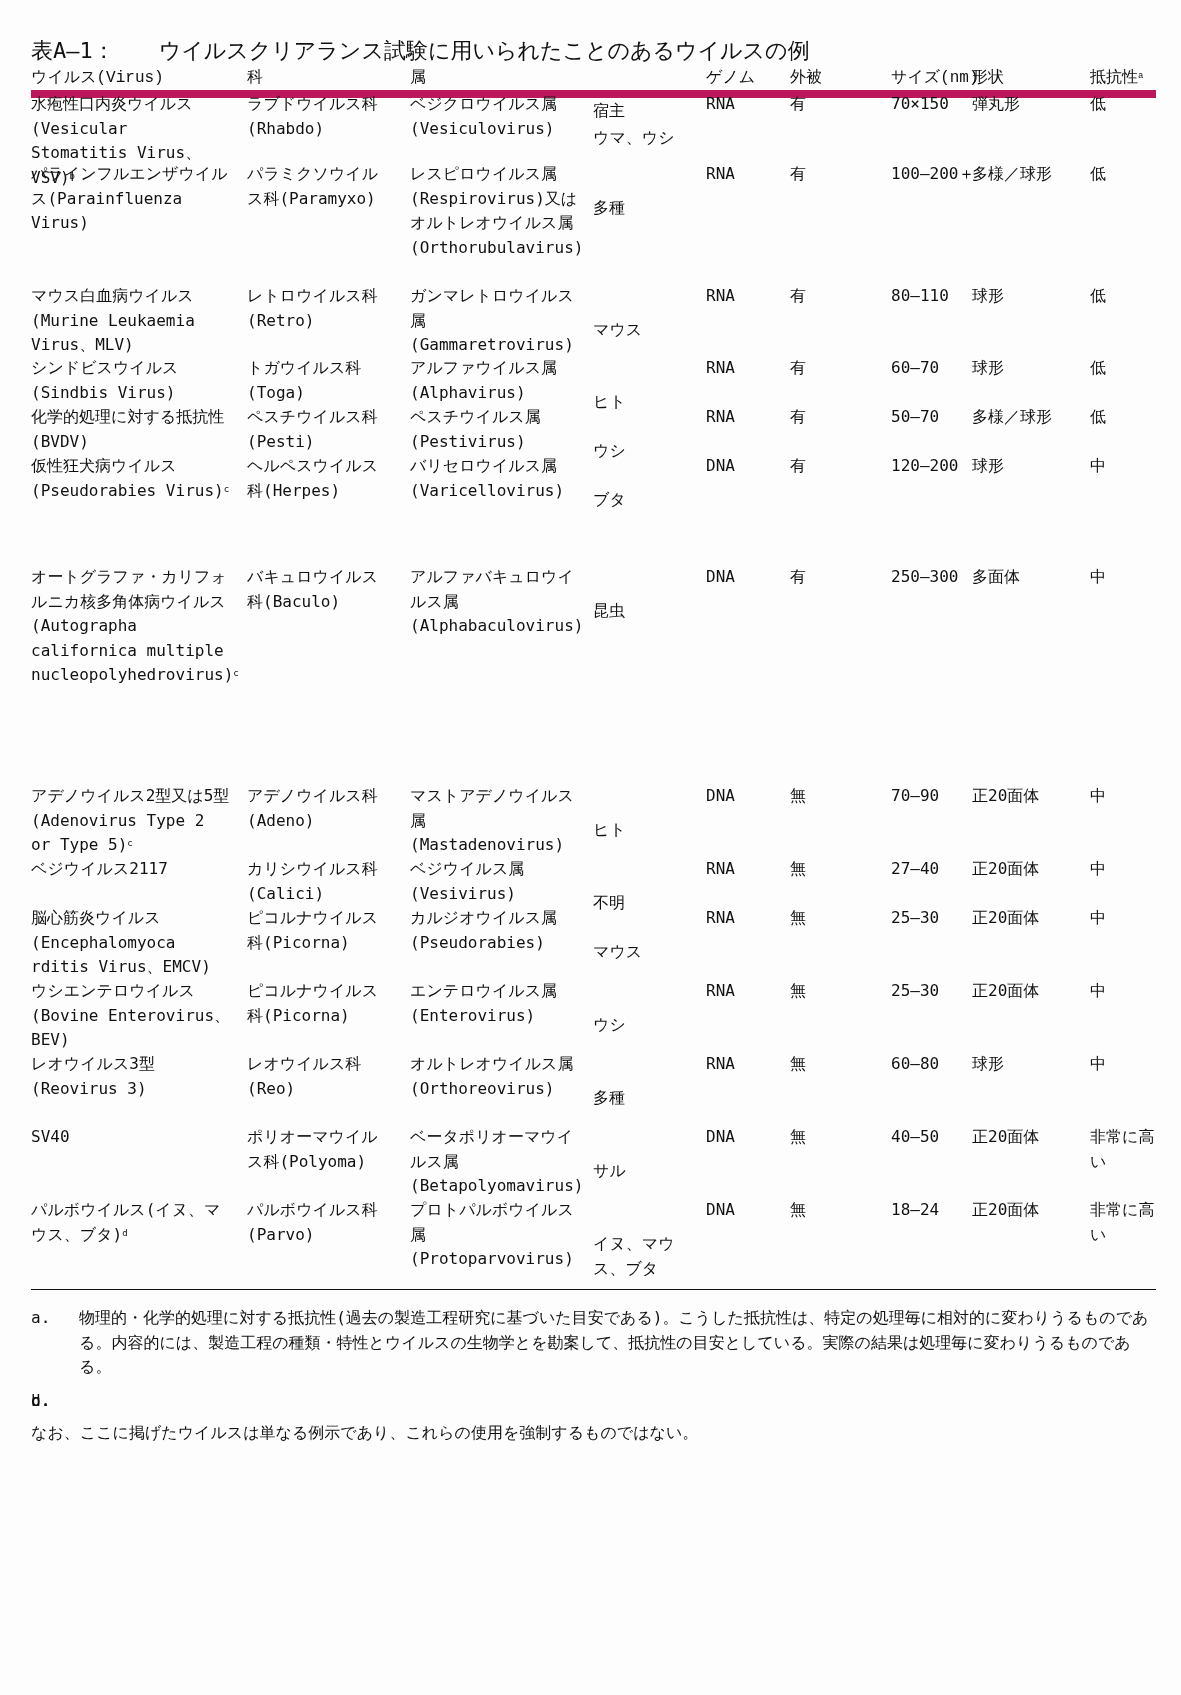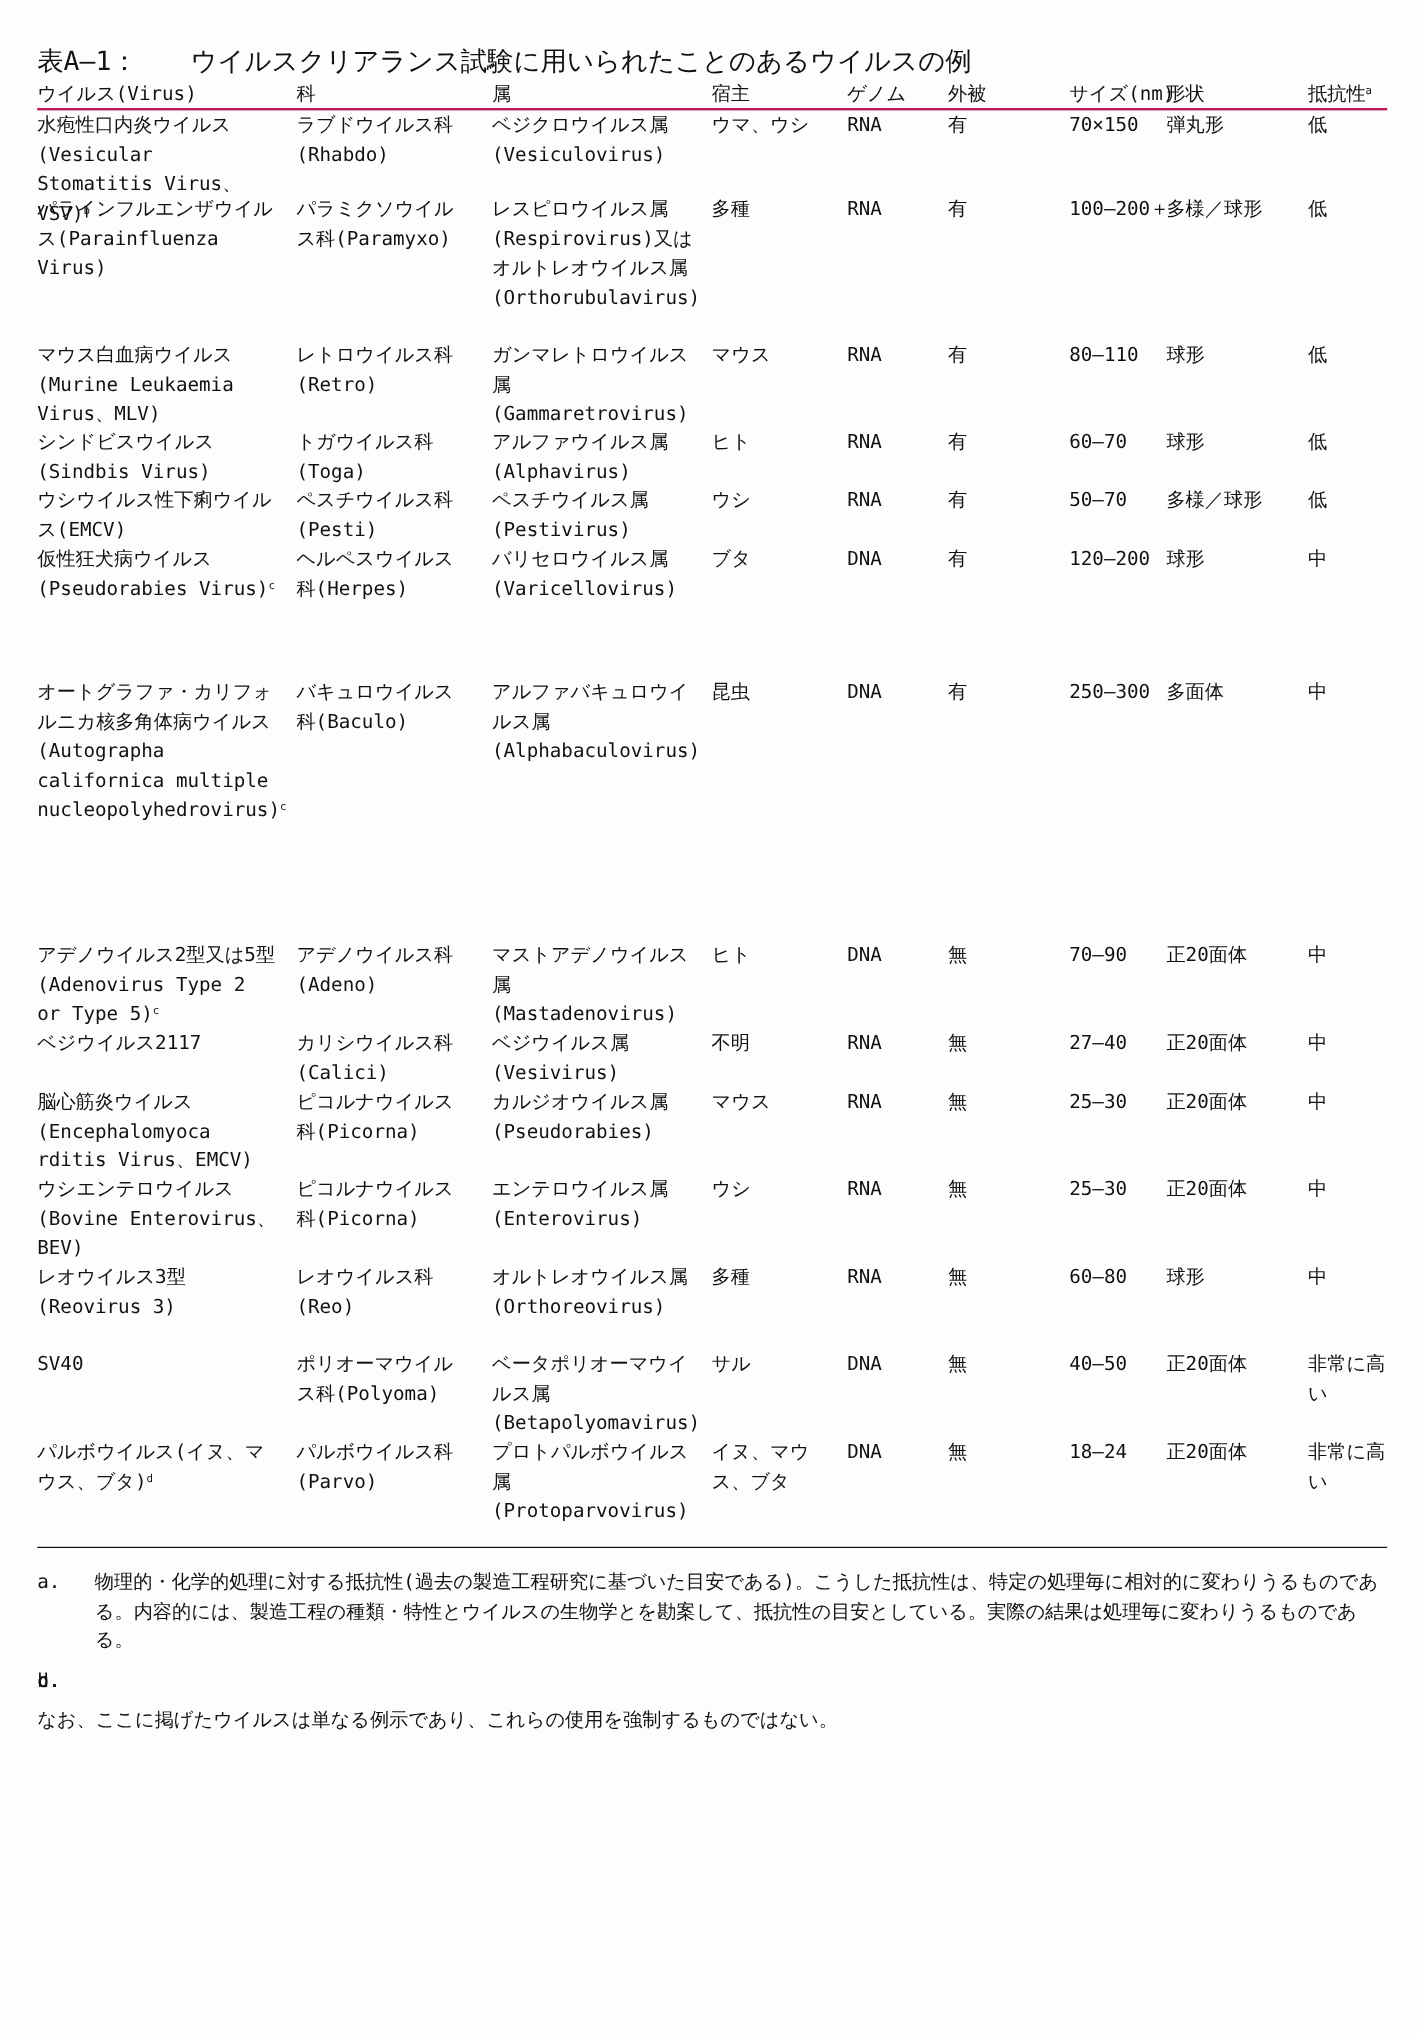--- a/index.html
+++ b/index.html
@@ -4,26 +4,26 @@
 <style>
   html, body { margin: 0; padding: 0; background: #fdfdfd; }
   body {
     width: 1181px; height: 1695px; position: relative; overflow: hidden;
     font-family: "DejaVu Sans Mono", "Liberation Mono", monospace;
     color: #111; font-size: 16px;
   }
   .page { position: absolute; left: 31px; top: 0; width: 1125px; }
   .title { position: absolute; top: 36px; left: 0; font-size: 22px; white-space: pre; }
   .thead, .row { position: absolute; left: 0; width: 1125px; }
-  .thead { top: 66px; height: 24px; border-bottom: 2px solid #be185d; }
+  .thead { top: 66px; height: 24px; border-bottom: 8px solid #be185d; font-family: Liberation Mono, monospace; }
   .cell { position: absolute; line-height: 24.5px; white-space: pre-wrap; font-size: 16px; }
   .c0 { left: 0;    width: 200px; }
   .c1 { left: 216px; width: 145px; }
   .c2 { left: 379px; width: 168px; }
-  .c3 { left: 562px; width: 100px; }
+  .c3 { left: 562px; width: 100px; margin-top: 34px; }
   .c4 { left: 675px; width: 60px; }
   .c5 { left: 759px; width: 50px; }
   .c6 { left: 860px; width: 110px; }
   .c7 { left: 941px; width: 110px; }
   .c8 { left: 1059px; width: 70px; }
   sup { font-size: 9px; vertical-align: top; position: relative; top: -2px; }
   .rule { position: absolute; left: 0; top: 1289px; width: 1125px; height: 0; border-top: 1.5px solid #111; }
   .notes { position: absolute; left: 0; top: 1306px; width: 1125px; font-size: 16px; }
   .note { position: relative; padding-left: 48px; line-height: 24.5px; margin-bottom: 9px; }
   .note .lbl { position: absolute; left: 0; top: 0; }
@@ -86,21 +86,21 @@
         <div class="cell c1"><span>トガウイルス科(Toga)</span></div>
         <div class="cell c2"><span>アルファウイルス属(Alphavirus)</span></div>
         <div class="cell c3"><span>ヒト</span></div>
         <div class="cell c4"><span>RNA</span></div>
         <div class="cell c5"><span>有</span></div>
         <div class="cell c6"><span>60—70</span></div>
         <div class="cell c7"><span>球形</span></div>
         <div class="cell c8"><span>低</span></div>
       </div>
       <div class="row" style="top: 405px;">
-        <div class="cell c0"><span>ウシウイルス性下痢ウイルス(EMCV)</span><sup></sup></div>
+        <div class="cell c0"><span>化学的処理に対する抵抗性(BVDV)</span><sup></sup></div>
         <div class="cell c1"><span>ペスチウイルス科(Pesti)</span></div>
         <div class="cell c2"><span>ペスチウイルス属(Pestivirus)</span></div>
         <div class="cell c3"><span>ウシ</span></div>
         <div class="cell c4"><span>RNA</span></div>
         <div class="cell c5"><span>有</span></div>
         <div class="cell c6"><span>50—70</span></div>
         <div class="cell c7"><span>多様／球形</span></div>
         <div class="cell c8"><span>低</span></div>
       </div>
       <div class="row" style="top: 454px;">

